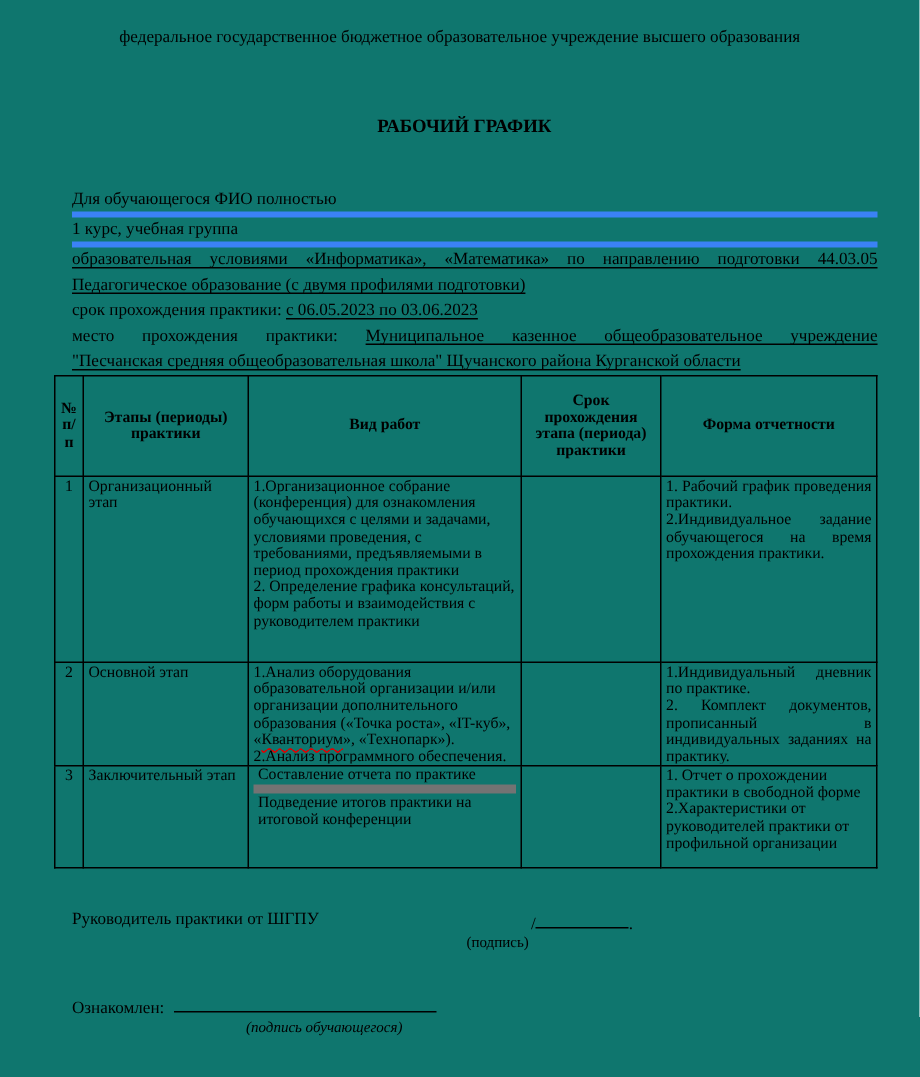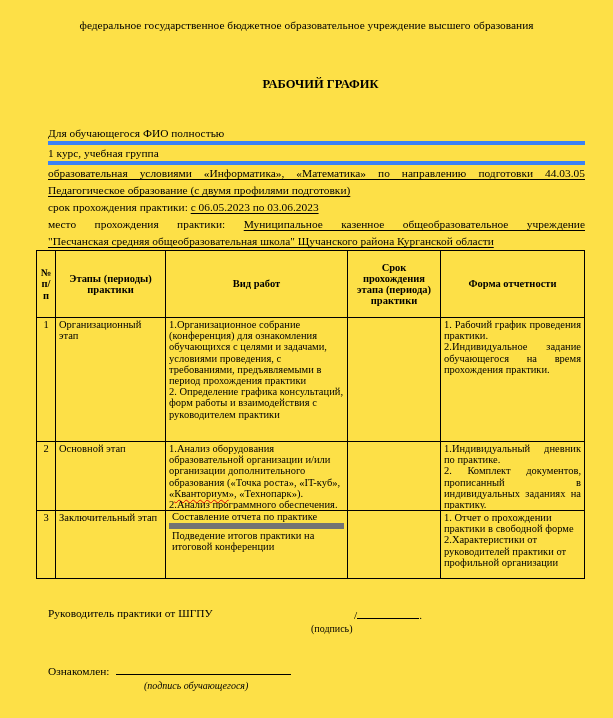--- a/index.html
+++ b/index.html
@@ -1,31 +1,31 @@
 <!DOCTYPE html>
 <html><head>
 <meta charset="utf-8">
 <style>
   html,body { margin:0; padding:0; background:#fff; }
   .page {
     position: relative;
     width: 613px; height: 718px;
-    background: #fde047;
+    background: #0f766e;
     color: #000;
     font-family: "Liberation Serif", "DejaVu Serif", serif;
     overflow: hidden;
   }
   
   .org {
     position: absolute; top: 18px; left: 30px; width: 553px;
     text-align: center; font-size: 11.4px; line-height: 14px;
   }
   
   .titleblock {
-    position: absolute; top: 77px; left: 52px; width: 537px;
+    position: absolute; top: 77px; left: 41px; width: 537px;
     text-align: center; font-weight: bold;
   }
   .titleblock .t1 { font-size: 12.5px; line-height: 15px; }
   .titleblock .t2 { font-size: 12px;   line-height: 15px; }
   
   .fills { position: absolute; top: 126px; left: 48px; width: 537px; font-size: 11.4px; }
   .fill-line { height: 16px; line-height: 15px; margin-bottom: 1px; white-space: nowrap; overflow: visible; }
   .fill-line.ruled { height: 15px; border-bottom: 4px solid #3b82f6; }
   .fill-line.just { white-space: normal; text-align: justify; text-align-last: justify; }
   .u { text-decoration: underline; text-underline-offset: 2px; text-decoration-thickness: 1px; }
@@ -60,21 +60,21 @@
     text-decoration: underline wavy #e00000;
     text-decoration-thickness: 1px;
     text-underline-offset: 2px;
   }
   
   .sig { position: absolute; font-size: 11.4px; line-height: 14px; white-space: nowrap; }
   .sig-sup      { left: 48px;  top: 606px; }
   .sig-slash    { left: 354px; top: 606px; }
   .sig-cap      { left: 311px; top: 622px; font-size: 10px; }
   .sig-ack      { left: 48px;  top: 662px; }
-  .sig-ack-cap  { left: 144px; top: 679px; font-size: 10px; font-style: italic; }
+  .sig-ack-cap  { left: 164px; top: 679px; font-size: 10px; font-style: italic; }
   .blank { display: inline-block; border-bottom: 1px solid #000; height: 12px; vertical-align: baseline; }
   .blank.w62  { width: 62px; }
   .blank.w175 { width: 175px; margin-left: 6px; }
 </style>
 </head>
 <body>
 
 <div class="page">
 
   <div class="org">

